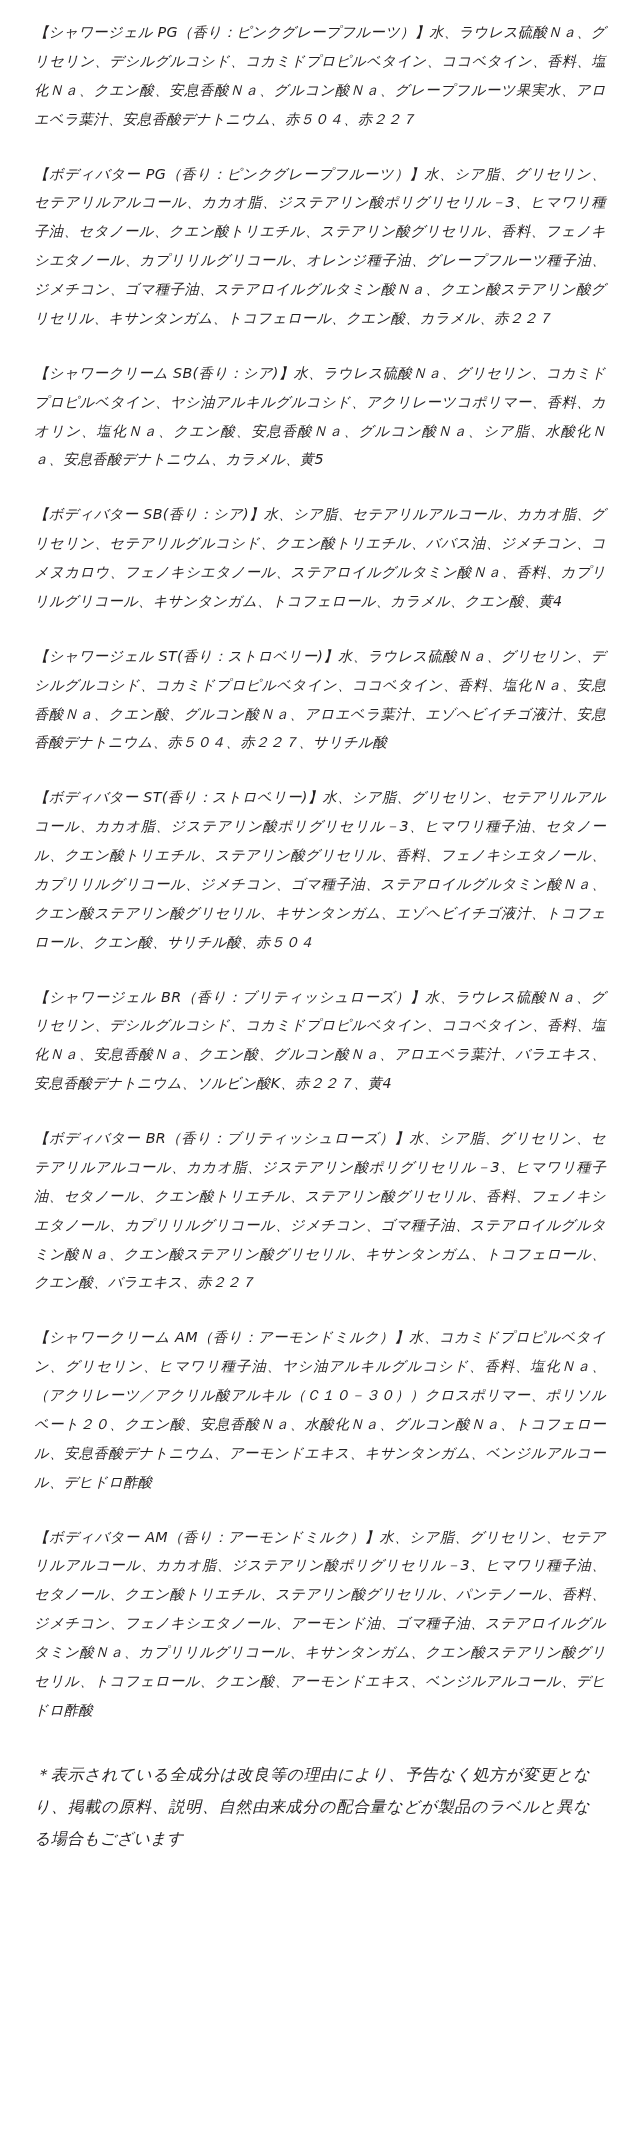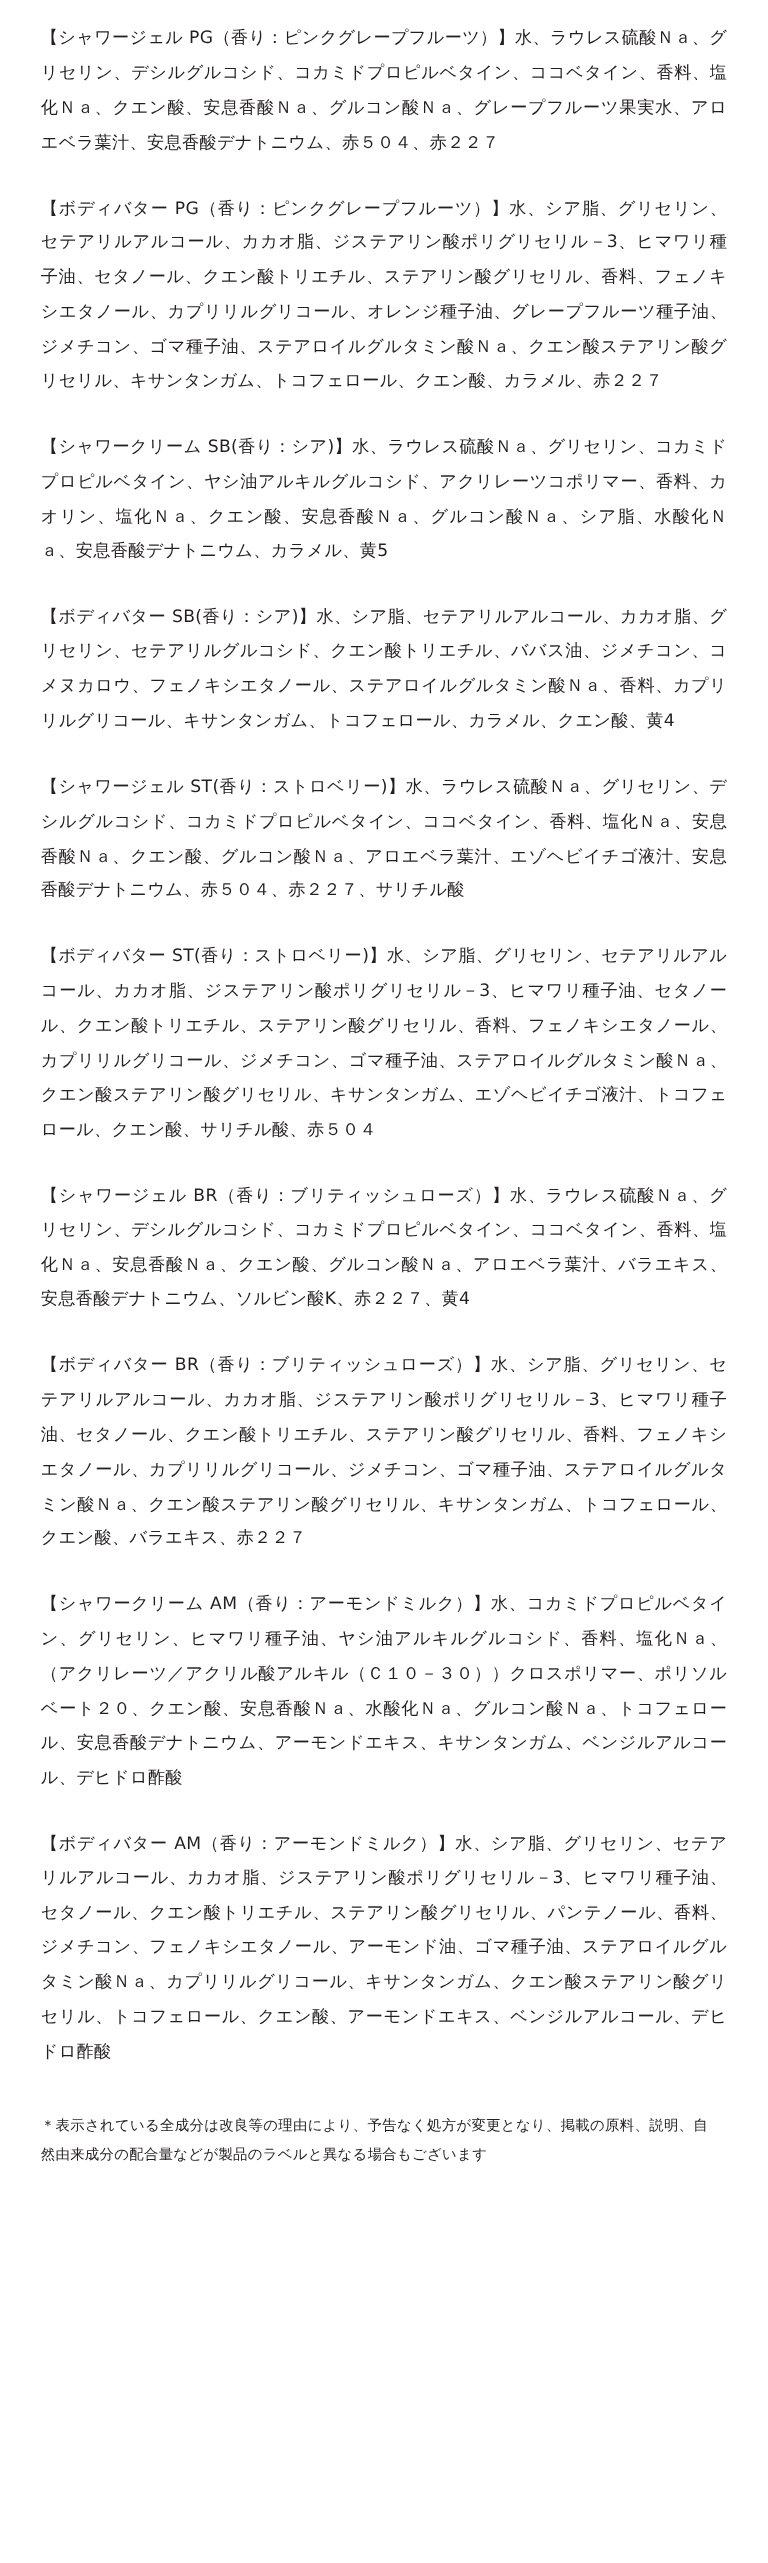--- a/index.html
+++ b/index.html
@@ -9,35 +9,36 @@
   }
   body {
     width: 640px;
     font-family: "DejaVu Sans", "Liberation Sans", sans-serif;
     color: #231f20;
   }
   .page {
     width: 640px;
     box-sizing: border-box;
     padding: 18px 34px 30px 34px;
+    font-style: italic;
   }
   .para {
     font-size: 14.3px;
     line-height: 2.02;
     letter-spacing: 0.02em;
     text-align: justify;
     text-justify: inter-character;
     margin: 0 0 26px 0;
     word-break: break-all;
   }
   .para:last-child {
     margin-bottom: 0;
   }
   .note {
-    font-size: 12px;
+    font-size: 16px;
     line-height: 2.02;
     letter-spacing: 0.02em;
     text-align: justify;
     text-justify: inter-character;
     margin: 34px 16px 0 0;
     word-break: break-all;
   }
 </style>
 </head>
 <body>

